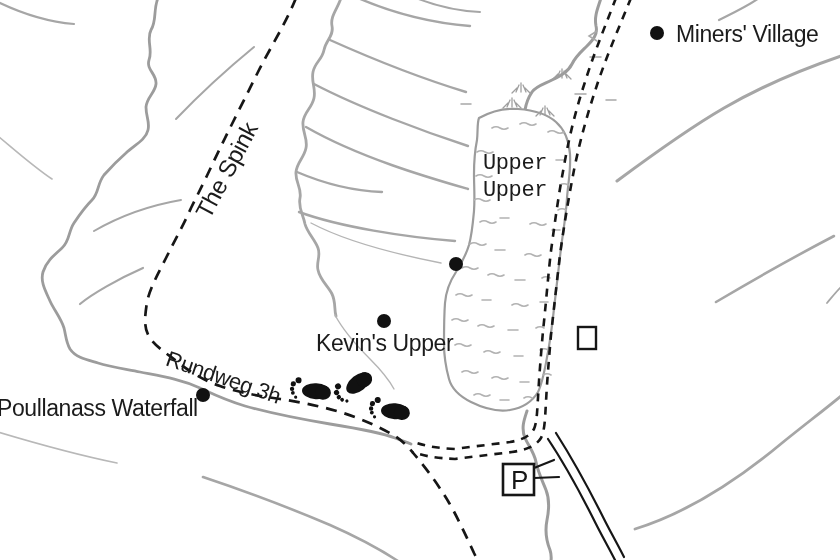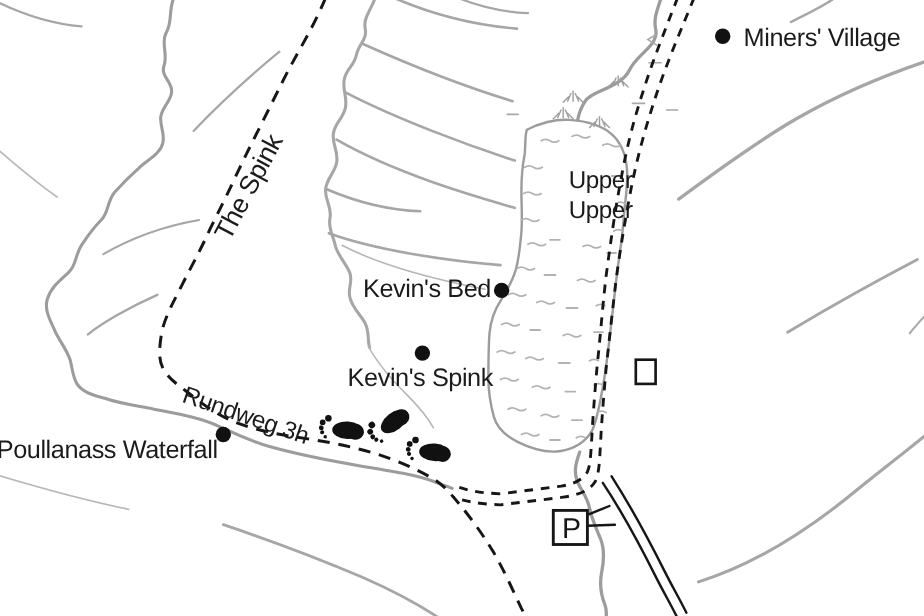--- a/index.html
+++ b/index.html
@@ -2,21 +2,21 @@
 <html><head>
 <meta charset="utf-8">
 <style>
   html,body{margin:0;padding:0;background:#fff;}
   #map{position:relative;width:840px;height:560px;overflow:hidden;background:#fff;
        font-family:"Liberation Sans",sans-serif;color:#1b1b1b;}
   #art{position:absolute;left:0;top:0;}
   .lbl{position:absolute;white-space:nowrap;font-size:23px;letter-spacing:-0.4px;color:#1b1b1b;}
   .lbl.rot-spink{transform:rotate(-62deg);transform-origin:0 0;}
   .lbl.rot-rundweg{transform:rotate(19deg);transform-origin:0 0;font-size:22px;}
-  .lbl.lake{width:92px;text-align:right;line-height:27px;font-size:22px;}
+  .lbl.lake{width:92px;text-align:left;line-height:27px;font-size:22px;font-family:Liberation Mono, monospace;}
 </style>
 </head>
 <body>
 
 <div id="map">
 
   <svg id="art" width="840" height="560" viewBox="0 0 840 560">
 
     <g fill="none" stroke="#a6a6a6" stroke-linecap="round">
       <path stroke-width="2.2" d="M-2,2 C25,15 50,22 74,24"></path>
@@ -169,23 +169,22 @@
     <text x="511" y="489" font-family="Liberation Sans, sans-serif" font-size="26" fill="#161616">P</text>
   </svg>
 
   <div class="lbl" style="left:676px;top:21px;">Miners' Village</div>
 
   <div class="lbl lake" style="left:483px;top:150px;">
     <div>Upper</div>
     <div>Upper</div>
   </div>
 
-  <div class="lbl" style="left:330px;top:249px;">Kevin's Bed</div>
 
-  <div class="lbl" style="left:316px;top:330px;">Kevin's Spink</div>
+  <div class="lbl" style="left:316px;top:330px;">Kevin's Upper</div>
 
   <div class="lbl rot-spink" style="left:190px;top:210px;font-size:24px;">The Spink</div>
 
   <div class="lbl rot-rundweg" style="left:171px;top:346px;">Rundweg 3h</div>
 
   <div class="lbl" style="left:-3px;top:395px;">Poullanass Waterfall</div>
 
 </div>
 
 </body></html>

